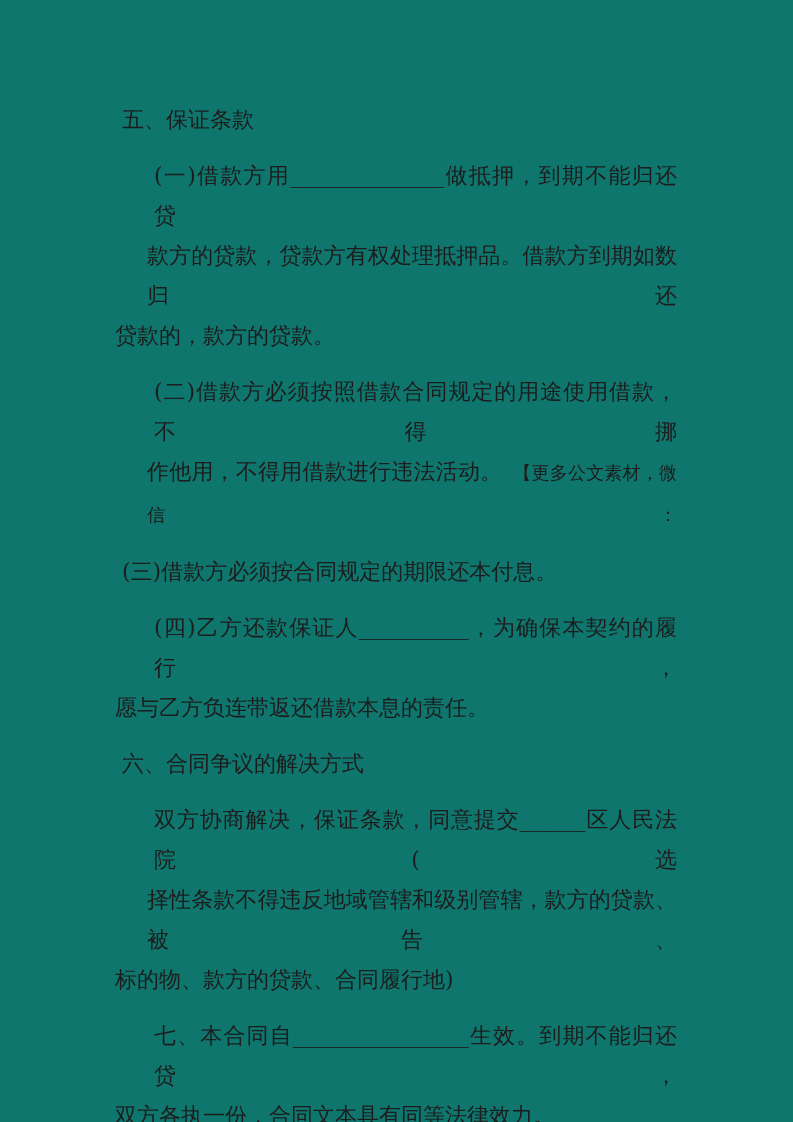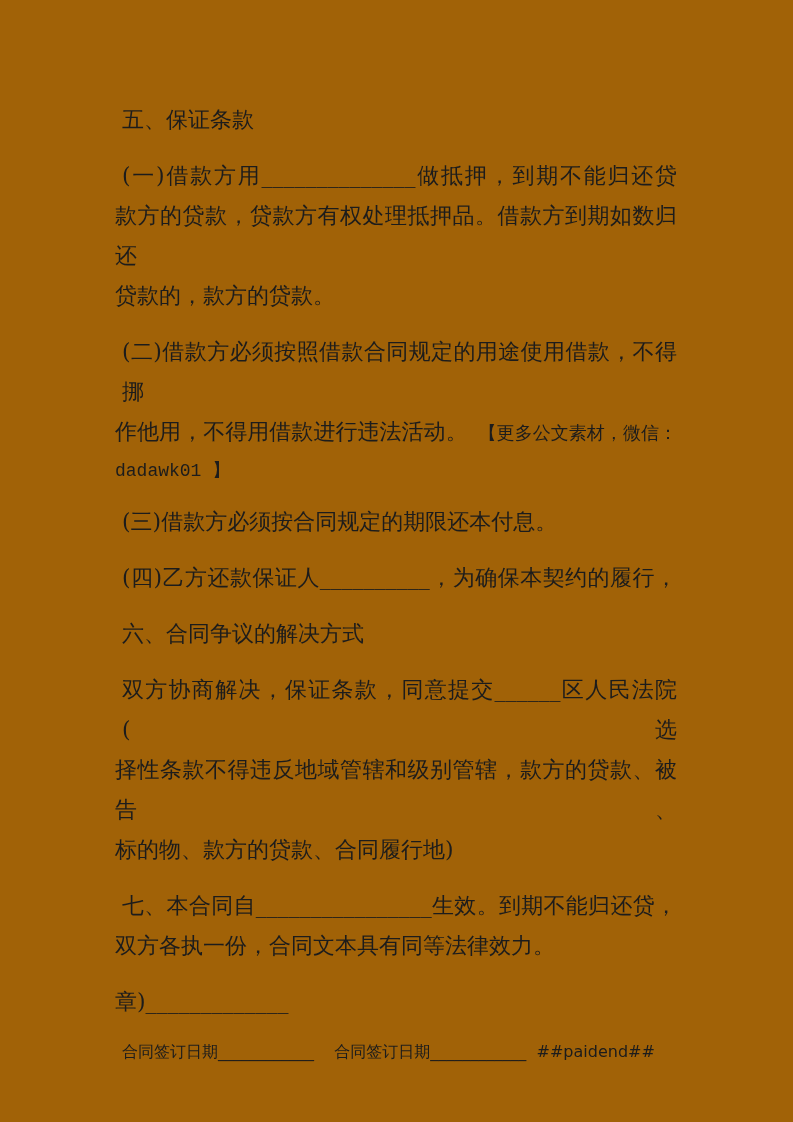--- a/index.html
+++ b/index.html
@@ -4,21 +4,21 @@
 <style>
   html, body {
     margin: 0;
     padding: 0;
     background: #ffffff;
   }
   .page {
     position: relative;
     width: 793px;
     height: 1122px;
-    background: #a16207;
+    background: #0f766e;
     overflow: hidden;
   }
   .content {
     position: absolute;
     left: 115px;
     top: 100px;
     width: 562px;
   }
   .paragraph {
     margin: 0 0 16px 0;
@@ -29,20 +29,21 @@
     line-height: 40px;
     color: #1c1c1c;
     text-align: left;
   }
   .line.indent {
     padding-left: 7px;
   }
   .line.stretch {
     text-align: justify;
     text-align-last: justify;
+    margin-left: 32px;
   }
   .line.note-line {
     line-height: 30px;
   }
   .line.small-line {
     line-height: 24px;
   }
   .seg-main {
     font-family: "DejaVu Serif", "Liberation Serif", serif;
   }
@@ -68,27 +69,27 @@
         <div class="line indent"><span class="seg-main">五、保证条款</span></div>
       </div>
       <div class="paragraph">
         <div class="line stretch indent"><span class="seg-main">(一)借款方用______________做抵押，到期不能归还贷</span></div>
         <div class="line stretch"><span class="seg-main">款方的贷款，贷款方有权处理抵押品。借款方到期如数归还</span></div>
         <div class="line"><span class="seg-main">贷款的，款方的贷款。</span></div>
       </div>
       <div class="paragraph">
         <div class="line stretch indent"><span class="seg-main">(二)借款方必须按照借款合同规定的用途使用借款，不得挪</span></div>
         <div class="line stretch"><span class="seg-main">作他用，不得用借款进行违法活动。</span><span class="seg-note">&nbsp;【更多公文素材，微信：</span></div>
-        <div class="line note-line"><span class="seg-note">dadawk01 】</span></div>
       </div>
       <div class="paragraph">
         <div class="line indent"><span class="seg-main">(三)借款方必须按合同规定的期限还本付息。</span></div>
       </div>
       <div class="paragraph">
         <div class="line stretch indent"><span class="seg-main">(四)乙方还款保证人__________，为确保本契约的履行，</span></div>
+        <div class="line"><span class="seg-main">愿与乙方负连带返还借款本息的责任。</span></div>
       </div>
       <div class="paragraph">
         <div class="line indent"><span class="seg-main">六、合同争议的解决方式</span></div>
       </div>
       <div class="paragraph">
         <div class="line stretch indent"><span class="seg-main">双方协商解决，保证条款，同意提交______区人民法院(选</span></div>
         <div class="line stretch"><span class="seg-main">择性条款不得违反地域管辖和级别管辖，款方的贷款、被告、</span></div>
         <div class="line"><span class="seg-main">标的物、款方的贷款、合同履行地)</span></div>
       </div>
       <div class="paragraph">

